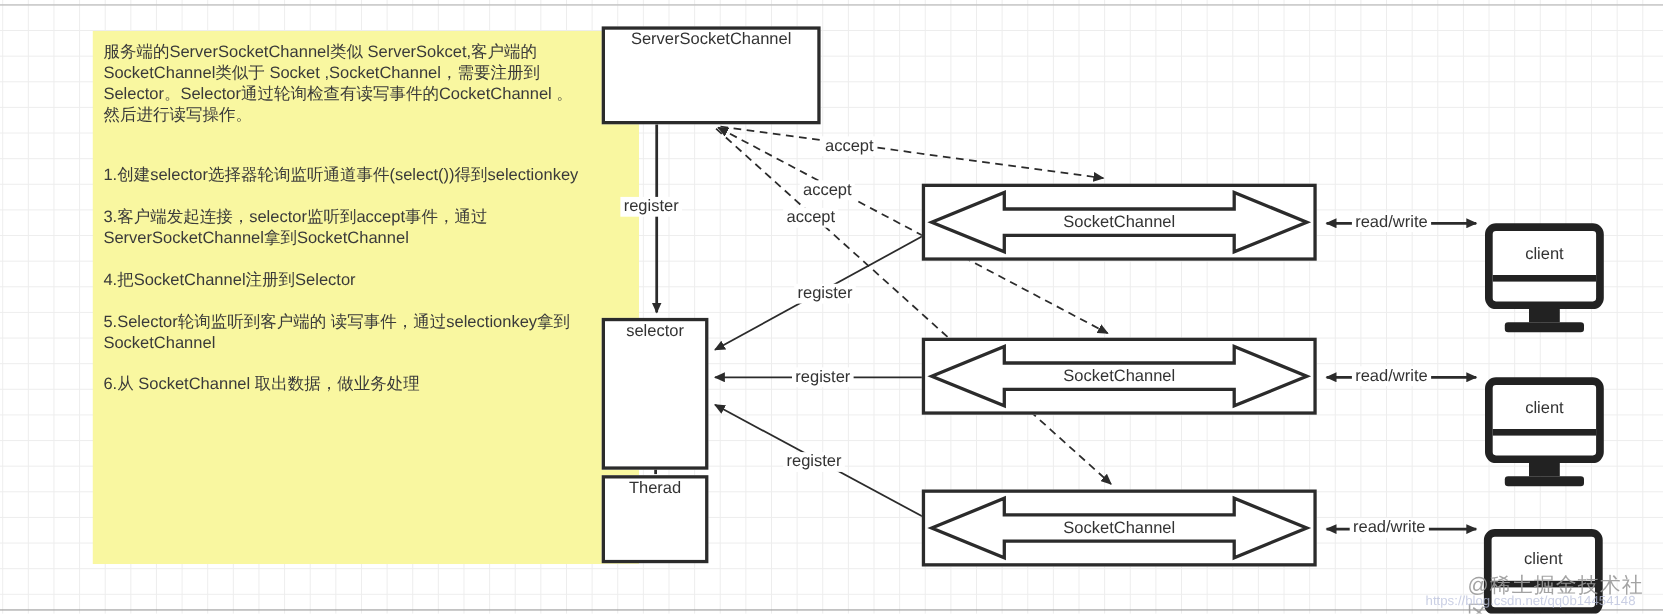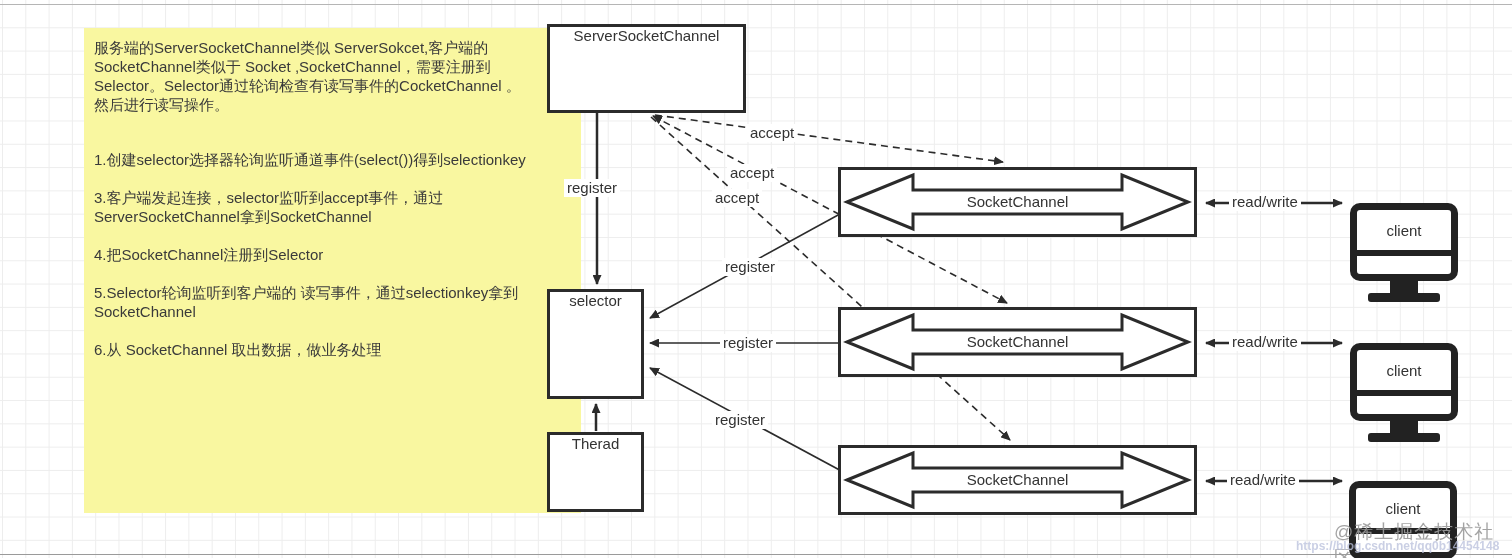--- a/index.html
+++ b/index.html
@@ -31,21 +31,21 @@
   .note p{margin:0;white-space:pre-line;}
   .note p.intro{margin-bottom:36px;}
   .note p.step{margin-bottom:19px;}
 
   
   .box{
     position:absolute;box-sizing:border-box;border:3px solid #2b2b2b;background:#fff;
     display:flex;align-items:flex-start;justify-content:center;font-size:15px;color:#333;
   }
   .box.ssc{left:547px;top:24px;width:199px;height:89px;}
-  .box.sel{left:547px;top:289px;width:97px;height:110px;}
+  .box.sel{left:547px;top:289px;width:97px;height:138px;}
   .box.thr{left:547px;top:432px;width:97px;height:80px;}
 
   
   .chan{
     position:absolute;left:838px;width:359px;height:70px;box-sizing:border-box;
     border:3px solid #2b2b2b;background:#fff;
   }
   .chan svg{position:absolute;left:0;top:0;width:100%;height:100%;}
   .chan .chan-label{
     position:absolute;left:0;right:0;top:50%;transform:translateY(-52%);
@@ -73,21 +73,21 @@
   }
   .mon-stem{width:28px;height:13px;background:#222;margin:-1px auto 0;}
   .mon-base{width:72px;height:9px;background:#222;margin:0 auto;border-radius:3px;}
 
   
   .wm-community{
     position:absolute;left:1334px;top:519px;font-size:19px;color:#9a9a9a;opacity:.9;
     letter-spacing:1px;
   }
   .wm-url{
-    position:absolute;left:1296px;top:539px;font-size:12px;color:#b9c0dc;opacity:.75;font-weight:bold;
+    position:absolute;left:1296px;top:539px;font-size:12px;color:#b9c0dc;opacity:.75;
   }
 </style>
 </head>
 <body>
 
 <div class="canvas">
   <div class="hairline top"></div>
   <div class="hairline bottom"></div>
 
   <div class="note">

